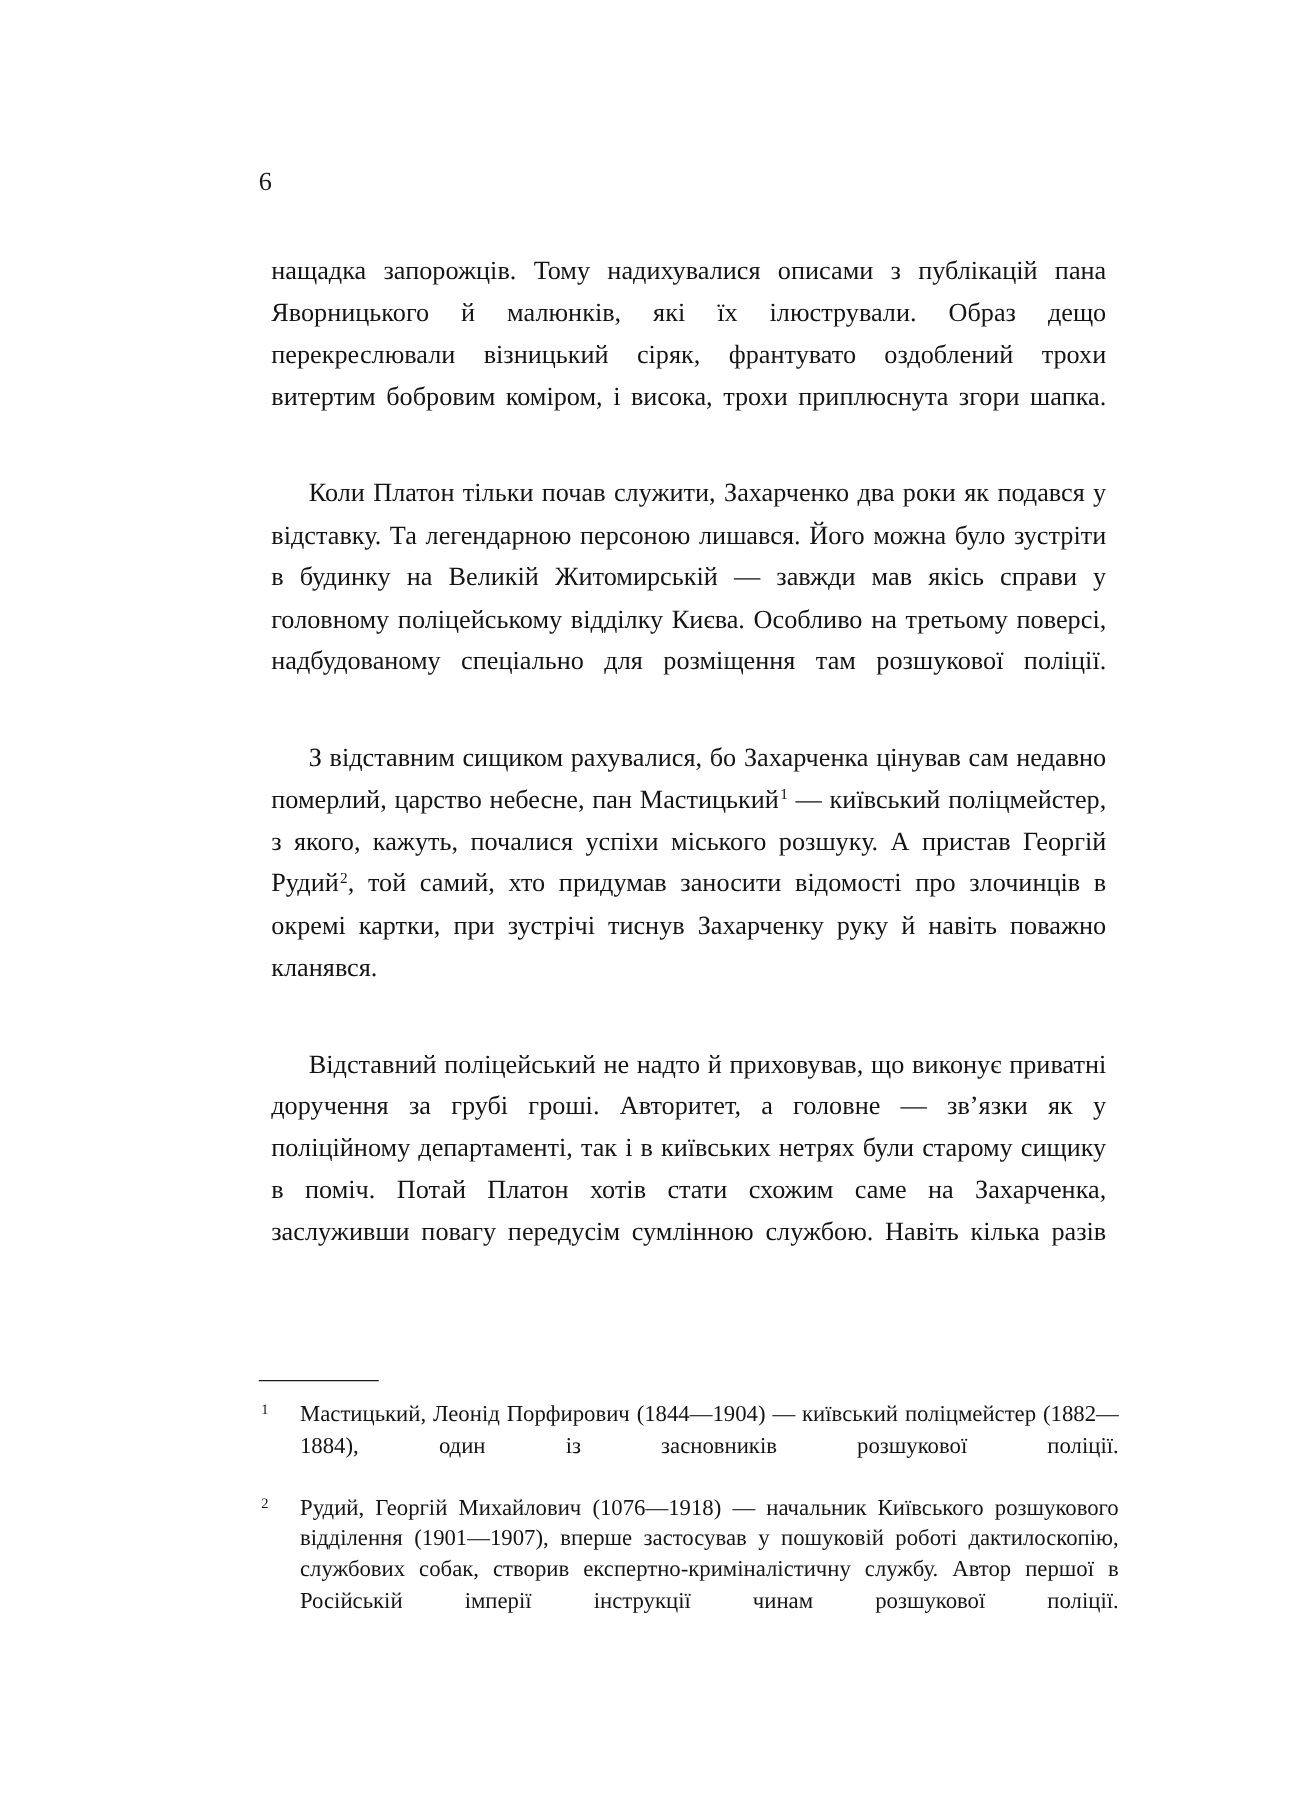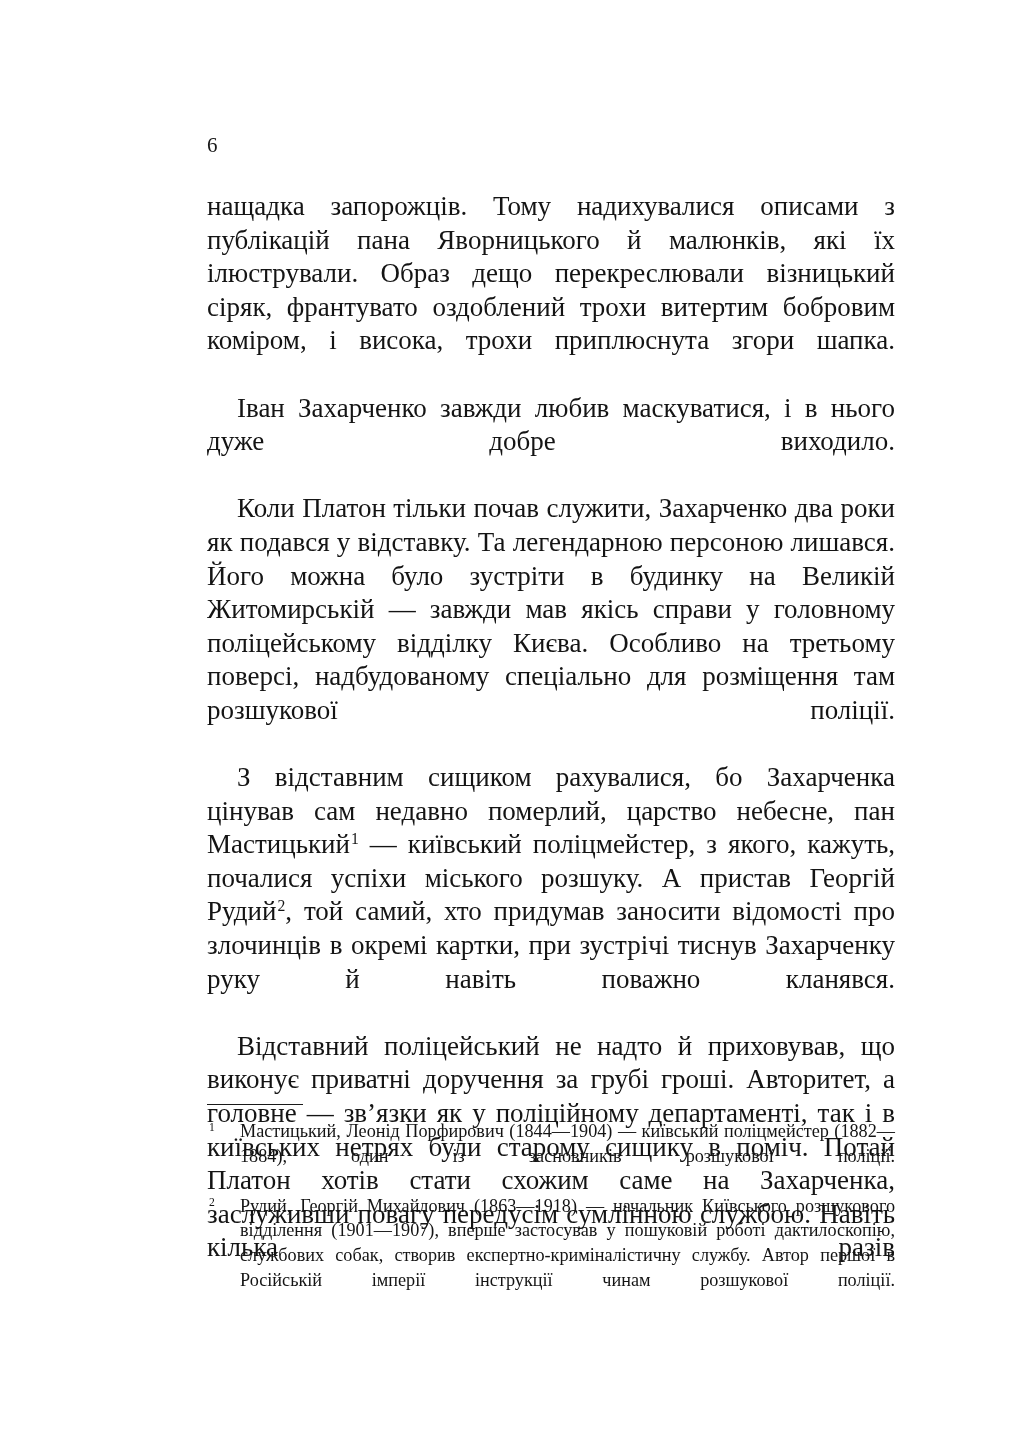--- a/index.html
+++ b/index.html
@@ -34,22 +34,22 @@
 
   
   .textblock {
     position: absolute;
     left: 207px;
     top: 190px;
     width: 688px;
   }
 
   .para {
-    margin: 0;
-    font-size: 27px;
+    margin: 10px;
+    font-size: 21px;
     line-height: 33.6px;
     text-align: justify;
     text-justify: inter-word;
     text-indent: 30px;
     hyphens: manual;
     word-spacing: -0.2px;
     color: #141414;
   }
 
   .para.first {
@@ -116,39 +116,38 @@
 <body>
 
 <div class="page">
 
   <div class="folio">6</div>
 
   <div class="textblock">
 
     <p class="para first">нащадка запорожців. Тому надихувалися описами з публікацій пана Яворницького й малюнків, які їх ілюстрували. Образ дещо перекреслювали візницький сіряк, франтувато оздоблений трохи витертим бобровим коміром, і висока, трохи приплюснута згори шапка.</p>
 
-    <p class="para">Іван Захарченко завжди любив маскуватися, і в нього дуже добре виходило.</p>
 
     <p class="para">Коли Платон тільки почав служити, Захарченко два роки як подався у відставку. Та легендарною персоною лишався. Його можна було зустріти в будинку на Великій Житомирській — завжди мав якісь справи у головному поліцейському відділку Києва. Особливо на третьому поверсі, надбудованому спеціально для розміщення там розшукової поліції.</p>
 
     <p class="para">
       <span>З відставним сищиком рахувалися, бо Захарченка цінував сам недавно померлий, царство небесне, пан Мастицький</span><sup class="fnref">1</sup><span> — київський поліцмейстер, з якого, кажуть, почалися успіхи міського розшуку. А пристав Георгій Рудий</span><sup class="fnref">2</sup><span>, той самий, хто придумав заносити відомості про злочинців в окремі картки, при зустрічі тиснув Захарченку руку й навіть поважно кланявся.</span>
     </p>
 
     <p class="para">Відставний поліцейський не надто й приховував, що виконує приватні доручення за грубі гроші. Авторитет, а головне — зв’язки як у поліційному департаменті, так і в київських нетрях були старому сищику в поміч. Потай Платон хотів стати схожим саме на Захарченка, заслуживши повагу передусім сумлінною службою. Навіть кілька разів</p>
 
   </div>
 
   <div class="footnotes">
 
     <div class="fn-rule"></div>
 
     <p class="fn">
       <span class="fn-num">1</span><span>Мастицький, Леонід Порфирович (1844—1904) — київський поліцмейстер (1882—1884), один із засновників розшукової поліції.</span>
     </p>
 
     <p class="fn">
-      <span class="fn-num">2</span><span>Рудий, Георгій Михайлович (1863—1918) — начальник Київського розшукового відділення (1901—1907), вперше застосував у пошуковій роботі дактилоскопію, службових собак, створив експертно-криміналістичну службу. Автор першої в Російській імперії інструкції чинам розшукової поліції.</span>
+      <span class="fn-num">2</span><span>Рудий, Георгій Михайлович (1076—1918) — начальник Київського розшукового відділення (1901—1907), вперше застосував у пошуковій роботі дактилоскопію, службових собак, створив експертно-криміналістичну службу. Автор першої в Російській імперії інструкції чинам розшукової поліції.</span>
     </p>
 
   </div>
 
 </div>
 
 </body></html>

